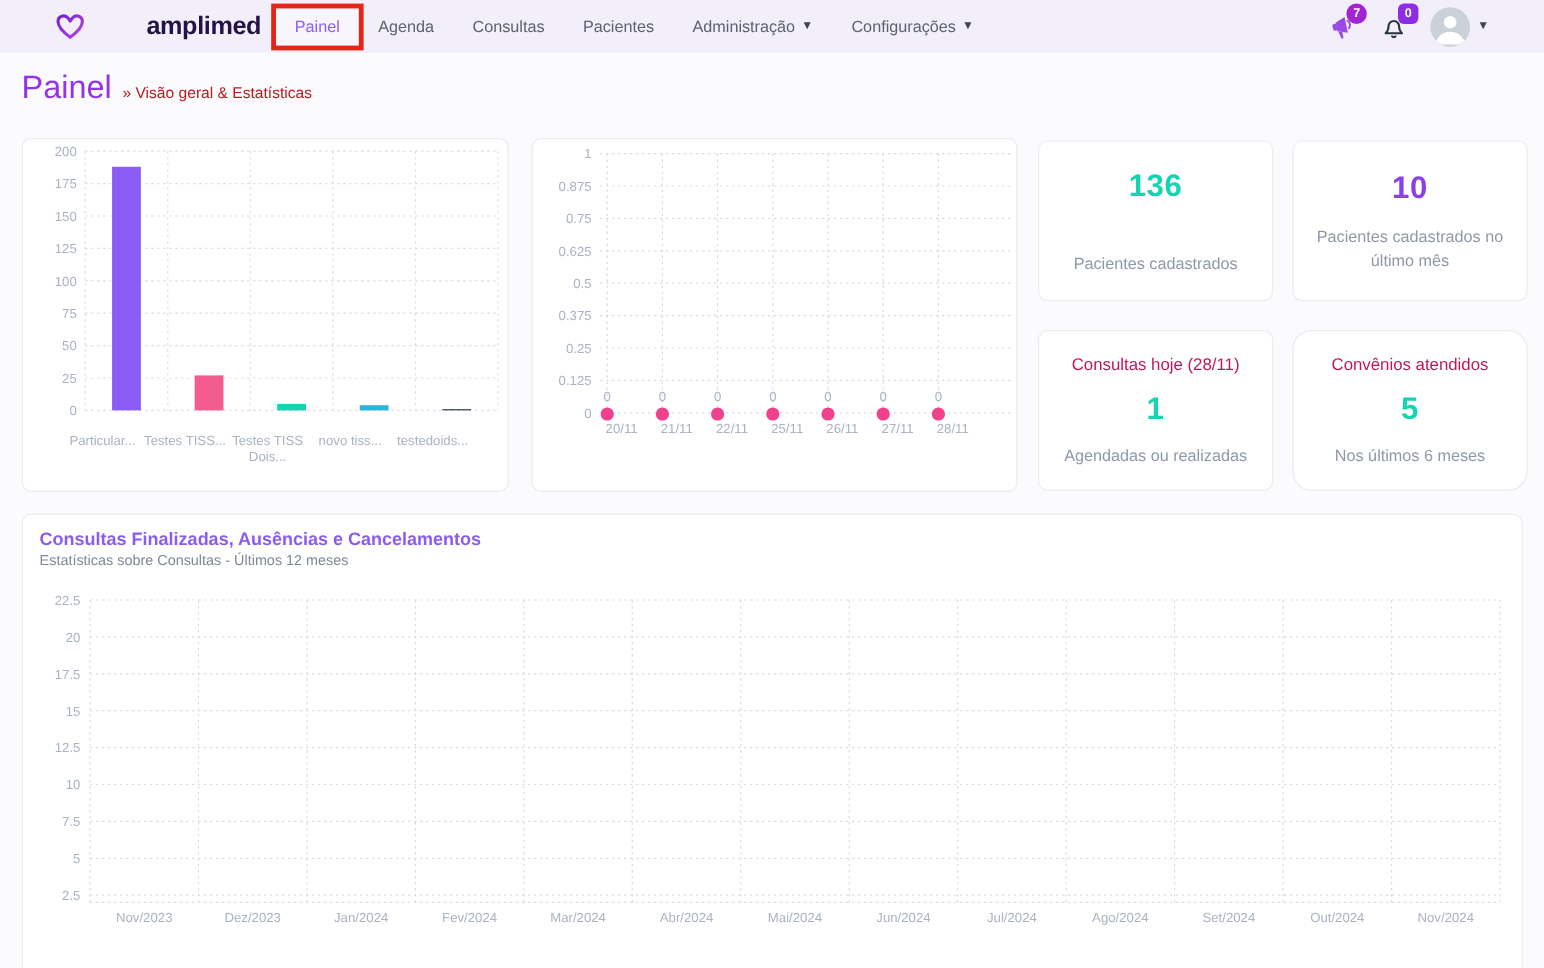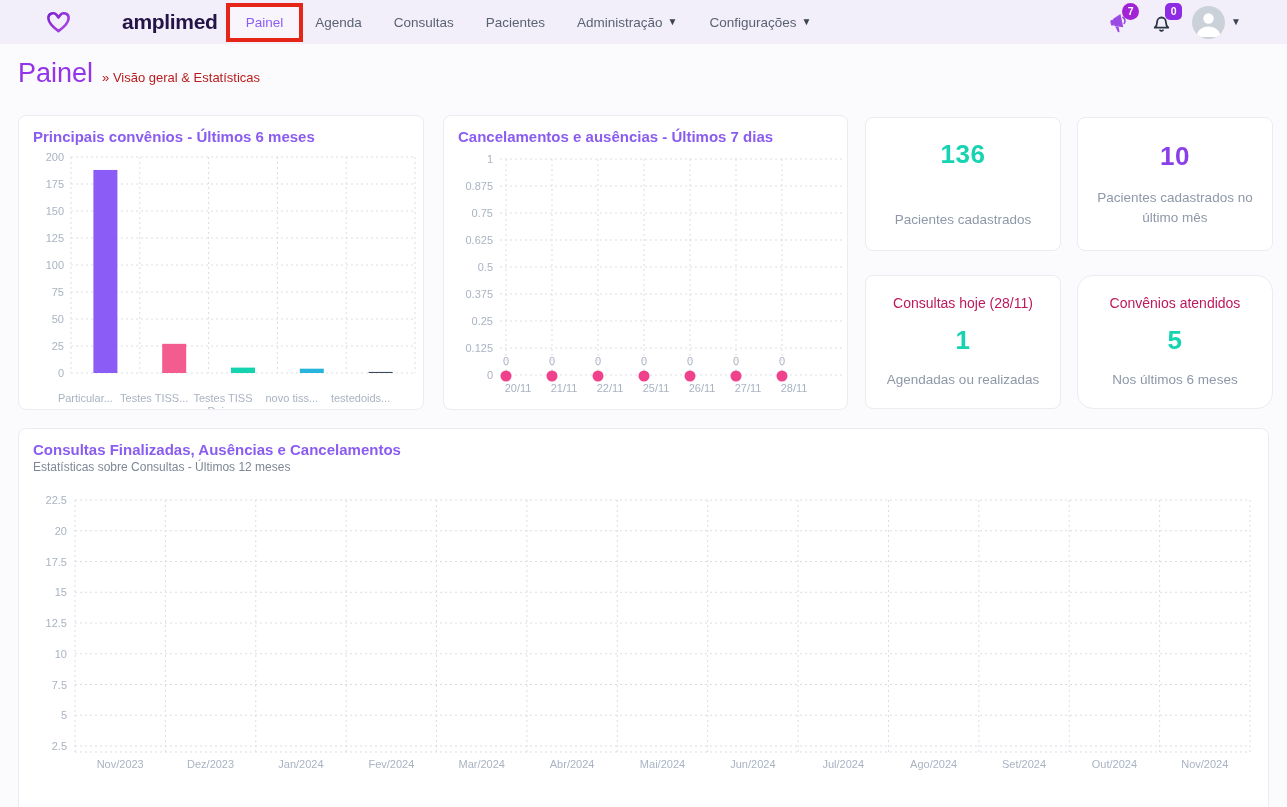--- a/index.html
+++ b/index.html
@@ -155,21 +155,20 @@
     </button>
   </div>
 </header>
 
 <div class="page-header">
   <span class="page-title">Painel</span>
   <span class="breadcrumb">» Visão geral &amp; Estatísticas</span>
 </div>
 
 <section class="card" id="card-conv">
-  <div class="chart-title">Principais convênios - Últimos 6 meses</div>
   <div class="chart-wrap"><svg width="390" height="238">
         <line x1="44" y1="226" x2="388" y2="226" stroke="#d9dde3" stroke-width="1" stroke-dasharray="2 3"></line>
         <text x="37" y="230" text-anchor="end">0</text>
         <line x1="44" y1="199" x2="388" y2="199" stroke="#d9dde3" stroke-width="1" stroke-dasharray="2 3"></line>
         <text x="37" y="203" text-anchor="end">25</text>
         <line x1="44" y1="172" x2="388" y2="172" stroke="#d9dde3" stroke-width="1" stroke-dasharray="2 3"></line>
         <text x="37" y="176" text-anchor="end">50</text>
         <line x1="44" y1="145" x2="388" y2="145" stroke="#d9dde3" stroke-width="1" stroke-dasharray="2 3"></line>
         <text x="37" y="149" text-anchor="end">75</text>
         <line x1="44" y1="118" x2="388" y2="118" stroke="#d9dde3" stroke-width="1" stroke-dasharray="2 3"></line>
@@ -196,21 +195,20 @@
       </svg><div class="bar-labels">
         <div class="bar-label">Particular...</div>
         <div class="bar-label">Testes TISS...</div>
         <div class="bar-label">Testes TISS Dois...</div>
         <div class="bar-label">novo tiss...</div>
         <div class="bar-label">testedoids...</div>
       </div></div>
 </section>
 
 <section class="card" id="card-canc">
-  <div class="chart-title">Cancelamentos e ausências - Últimos 7 dias</div>
   <div class="chart-wrap"><svg width="396" height="256">
         <line x1="48" y1="228" x2="390" y2="228" stroke="#d9dde3" stroke-width="1" stroke-dasharray="2 3"></line>
         <text x="41" y="232" text-anchor="end">0</text>
         <line x1="48" y1="201" x2="390" y2="201" stroke="#d9dde3" stroke-width="1" stroke-dasharray="2 3"></line>
         <text x="41" y="205" text-anchor="end">0.125</text>
         <line x1="48" y1="174" x2="390" y2="174" stroke="#d9dde3" stroke-width="1" stroke-dasharray="2 3"></line>
         <text x="41" y="178" text-anchor="end">0.25</text>
         <line x1="48" y1="147" x2="390" y2="147" stroke="#d9dde3" stroke-width="1" stroke-dasharray="2 3"></line>
         <text x="41" y="151" text-anchor="end">0.375</text>
         <line x1="48" y1="120" x2="390" y2="120" stroke="#d9dde3" stroke-width="1" stroke-dasharray="2 3"></line>

